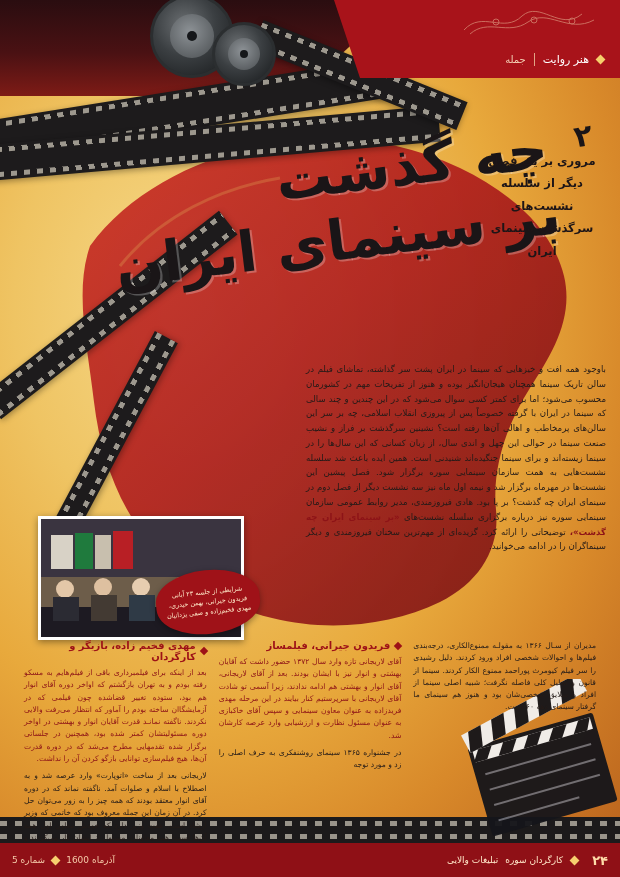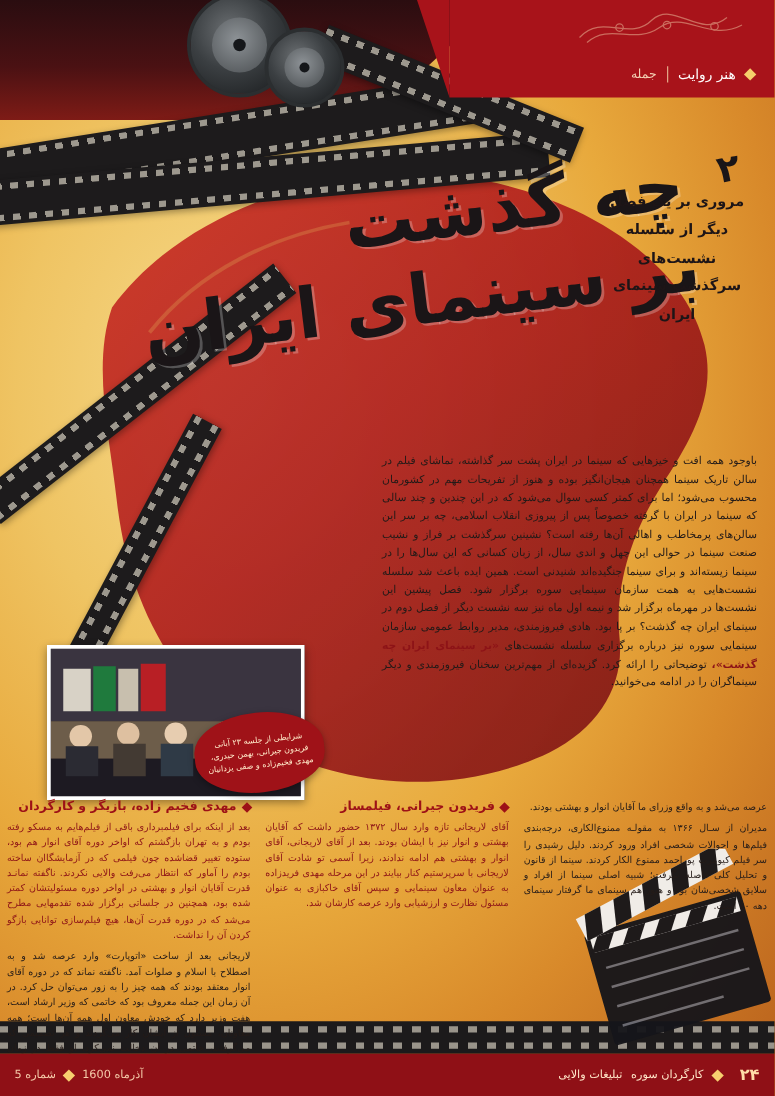--- a/index.html
+++ b/index.html
@@ -131,21 +131,21 @@
     transform:rotate(-6deg);
     display:flex;align-items:center;justify-content:center;
     text-align:center;direction:rtl;font-size:6.4px;line-height:1.6;
     padding:6px;box-sizing:border-box;
     box-shadow:0 2px 6px rgba(0,0,0,.35);
   }
   
   .cols{
     position:absolute;top:640px;left:0;right:0;height:180px;z-index:27;
     display:flex;flex-direction:row-reverse;gap:12px;
-    padding:0 6px;box-sizing:border-box;direction:rtl;
+    padding:0 24px;box-sizing:border-box;direction:rtl;
   }
   .col{width:33%;}
   .col h3{
     margin:0 0 5px 0;font-size:10px;color:#9d1117;direction:rtl;text-align:right;
     display:flex;align-items:center;gap:5px;justify-content:flex-start;
   }
   .col h3 .dia{width:6px;height:6px;background:#9d1117;transform:rotate(45deg);display:inline-block;}
   .col p{
     margin:0 0 5px 0;font-size:7.6px;line-height:1.62;color:#241b18;
     direction:rtl;text-align:justify;
@@ -322,24 +322,24 @@
       <p class="lead">بعد از اینکه برای فیلمبرداری باقی از فیلم‌هایم به مسکو رفته بودم و به تهران بازگشتم که اواخر دوره آقای انوار هم بود، ستوده تغییر قضاشده چون فیلمی که در آزمایشگاان ساخته بودم را آماور که انتظار می‌رفت والایی نکردند. ناگفته نمانـد قدرت آقایان انوار و بهشتی در اواخر دوره مسئولیتشان کمتر شده بود، همچنین در جلساتی برگزار شده تقدمهایی مطرح می‌شد که در دوره قدرت آن‌ها، هیچ فیلم‌سازی توانایی بازگو کردن آن را نداشت.</p>
       <p>لاریجانی بعد از ساخت «اتوپارت» وارد عرصه شد و به اصطلاح با اسلام و صلوات آمد. ناگفته نماند که در دوره آقای انوار معتقد بودند که همه چیز را به زور می‌توان حل کرد. در آن زمان این جمله معروف بود که خاتمی که وزیر ارشاد است، هفت وزیر دارد که خودش معاون اول همه آن‌ها است؛ همه معاونان، مسئول از ایشان کار می‌کردند و هر تصمیمی که می‌گرفتند، خاتمی در آن دخالت نمی‌کرد. او فقط در زمان جشنواره فیلم فجر وارد</p>
     </div>
 
     <div class="col">
       <h3>
         <span class="dia"></span>
         <span>فریدون جیرانی، فیلمساز</span>
       </h3>
       <p class="lead">آقای لاریجانی تازه وارد سال ۱۳۷۲ حضور داشت که آقایان بهشتی و انوار نیز با ایشان بودند. بعد از آقای لاریجانی، آقای انوار و بهشتی هم ادامه ندادند، زیرا آسمی تو شادت آقای لاریجانی با سرپرستیم کنار بیایند در این مرحله مهدی فریدزاده به عنوان معاون سینمایی و سپس آقای خاکبازی به عنوان مسئول نظارت و ارزشیابی وارد عرصه کارشان شد.</p>
+      <p>در جشنواره ۱۳۶۵ سینمای روشنفکری به حرف اصلی را زد و مورد توجه</p>
     </div>
 
     <div class="col">
-      <p>عرصه می‌شد و به واقع وزرای ما آقایان انوار و بهشتی بودند.</p>
       <p>مدیران از سـال ۱۳۶۶ به مقولـه ممنوع‌الکاری، درجه‌بندی فیلم‌ها و احوالات شخصی افراد ورود کردند. دلیل رشیدی را سر فیلم کیومرث پوراحمد ممنوع الکار کردند. سینما از قانون و تحلیل کلی فاصله نگرفت؛ شبیه اصلی سینما از افراد و سلایق شخصی‌شان بود و هنوز هم سینمای ما گرفتار سینمای دهه ۶۰ است.</p>
     </div>
 
   </div>
 
   <div class="dark-strip">
     <span class="perf"></span>
     <span class="perf b"></span>
   </div>
 

